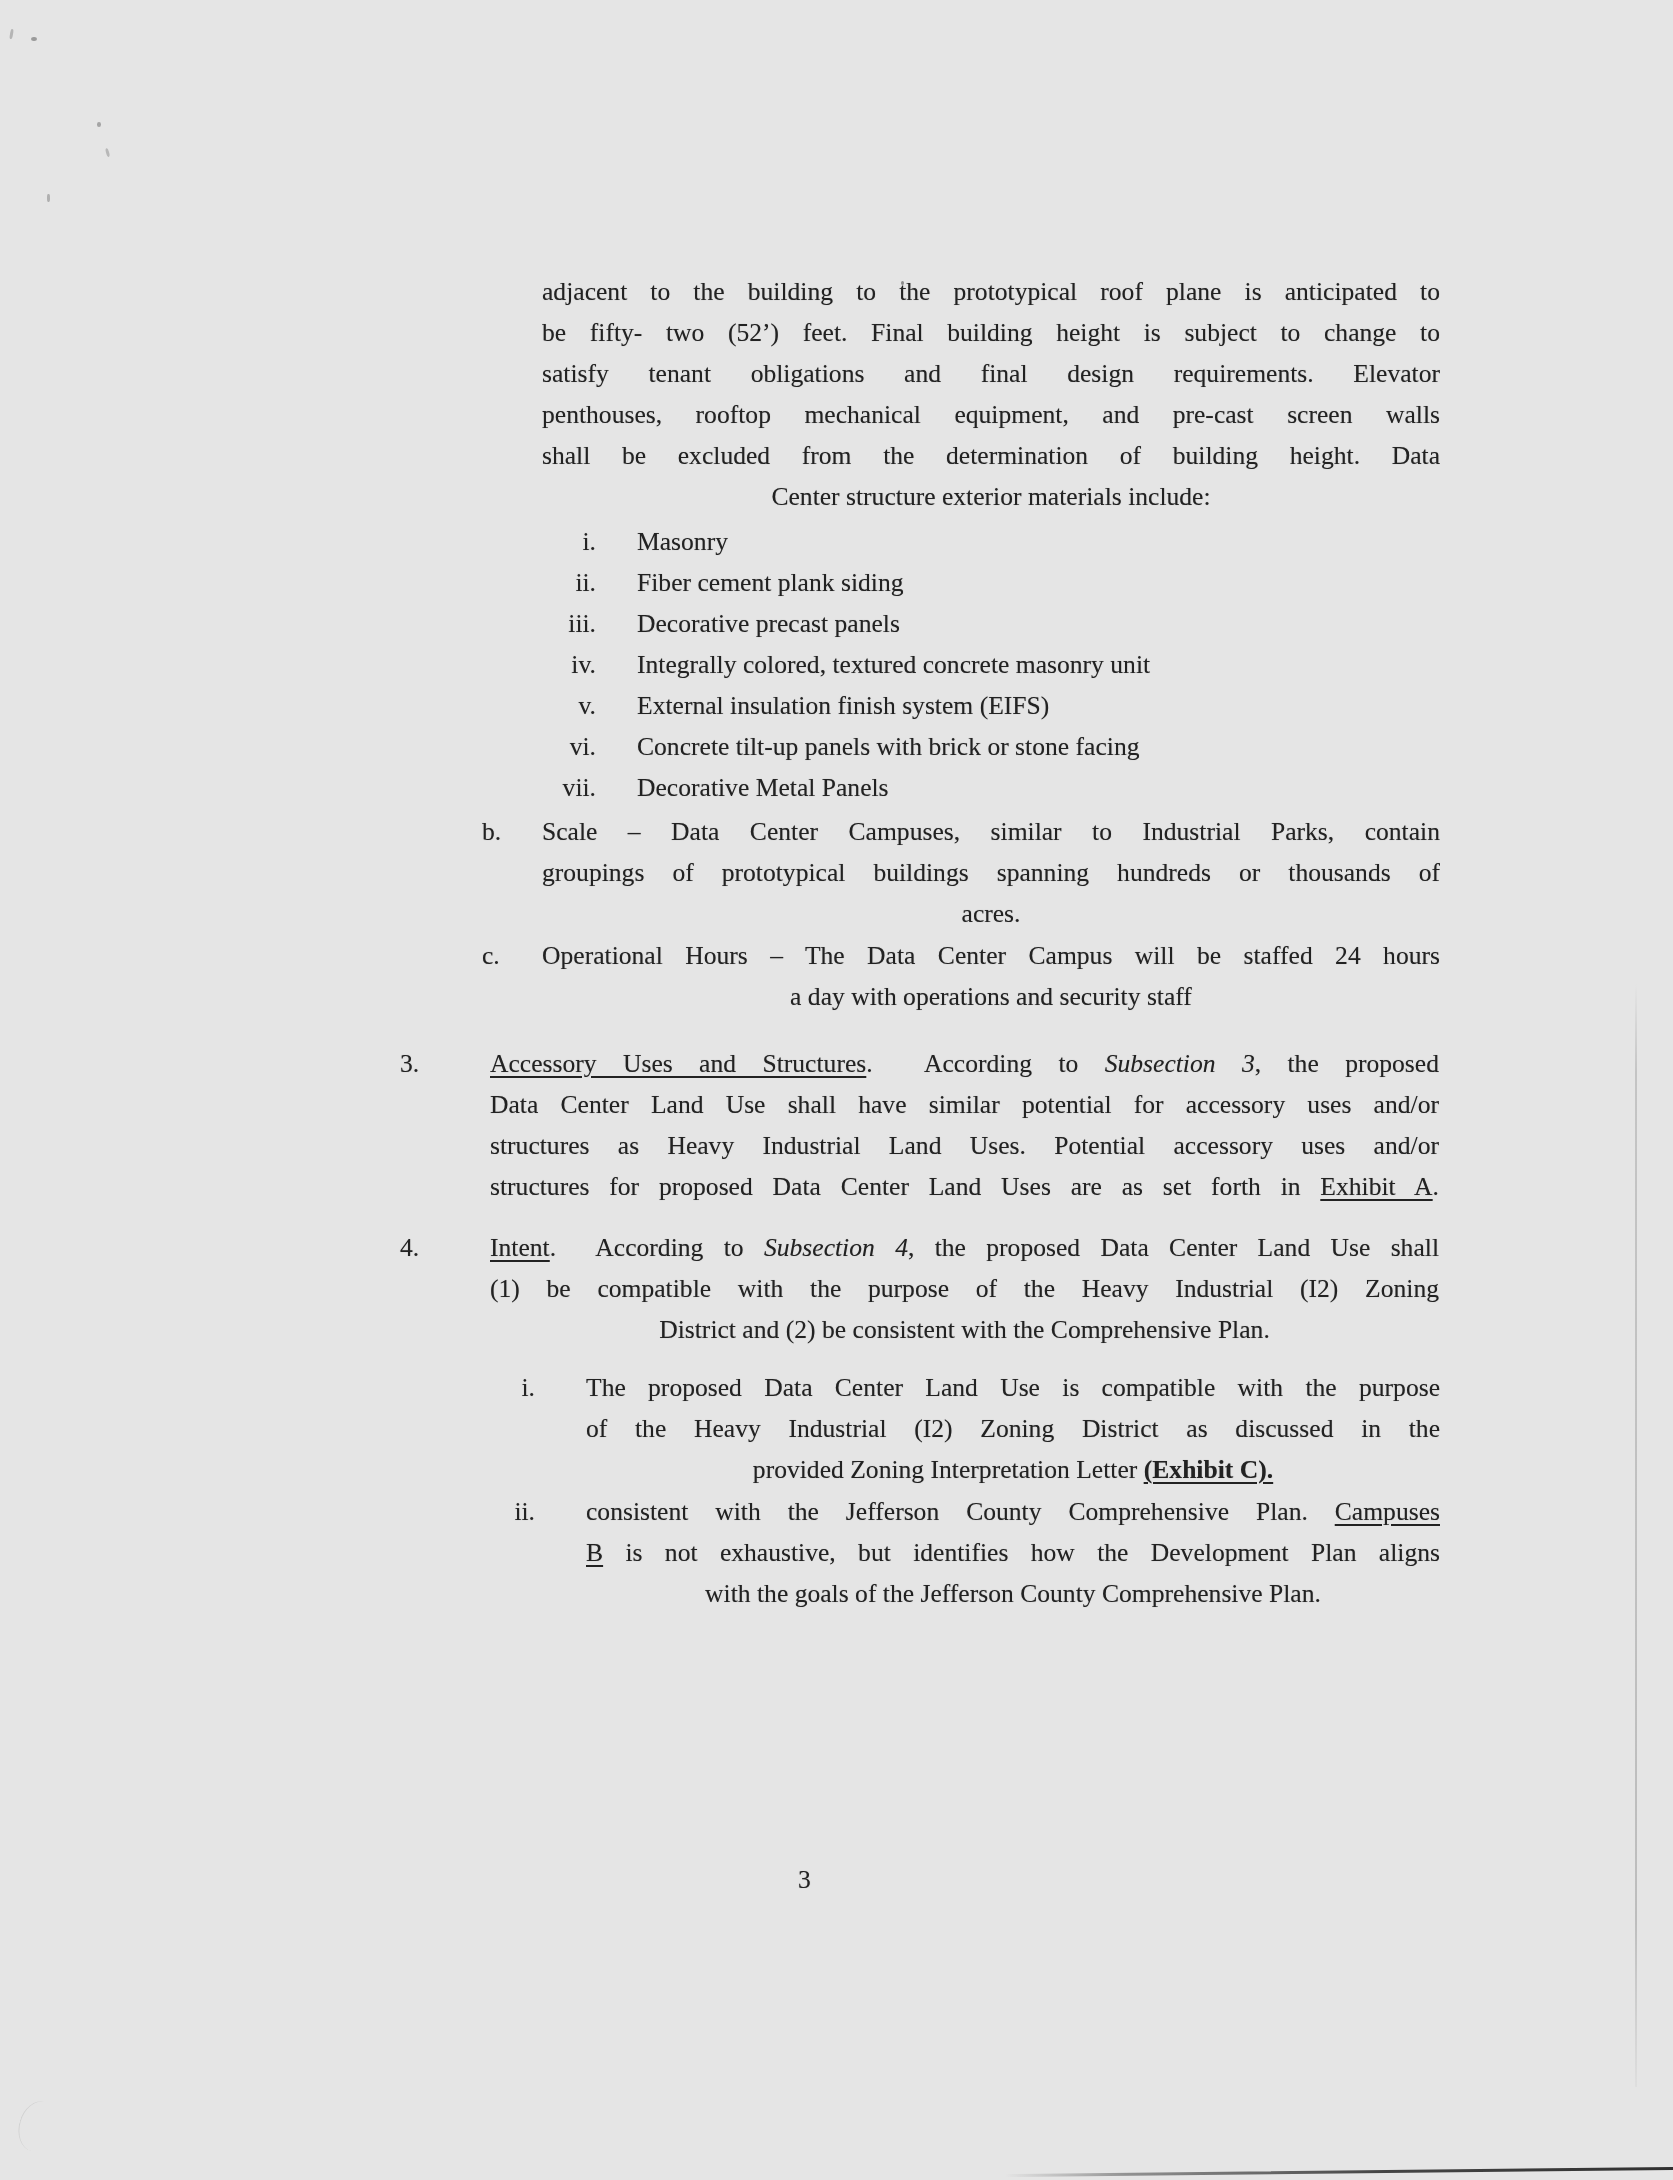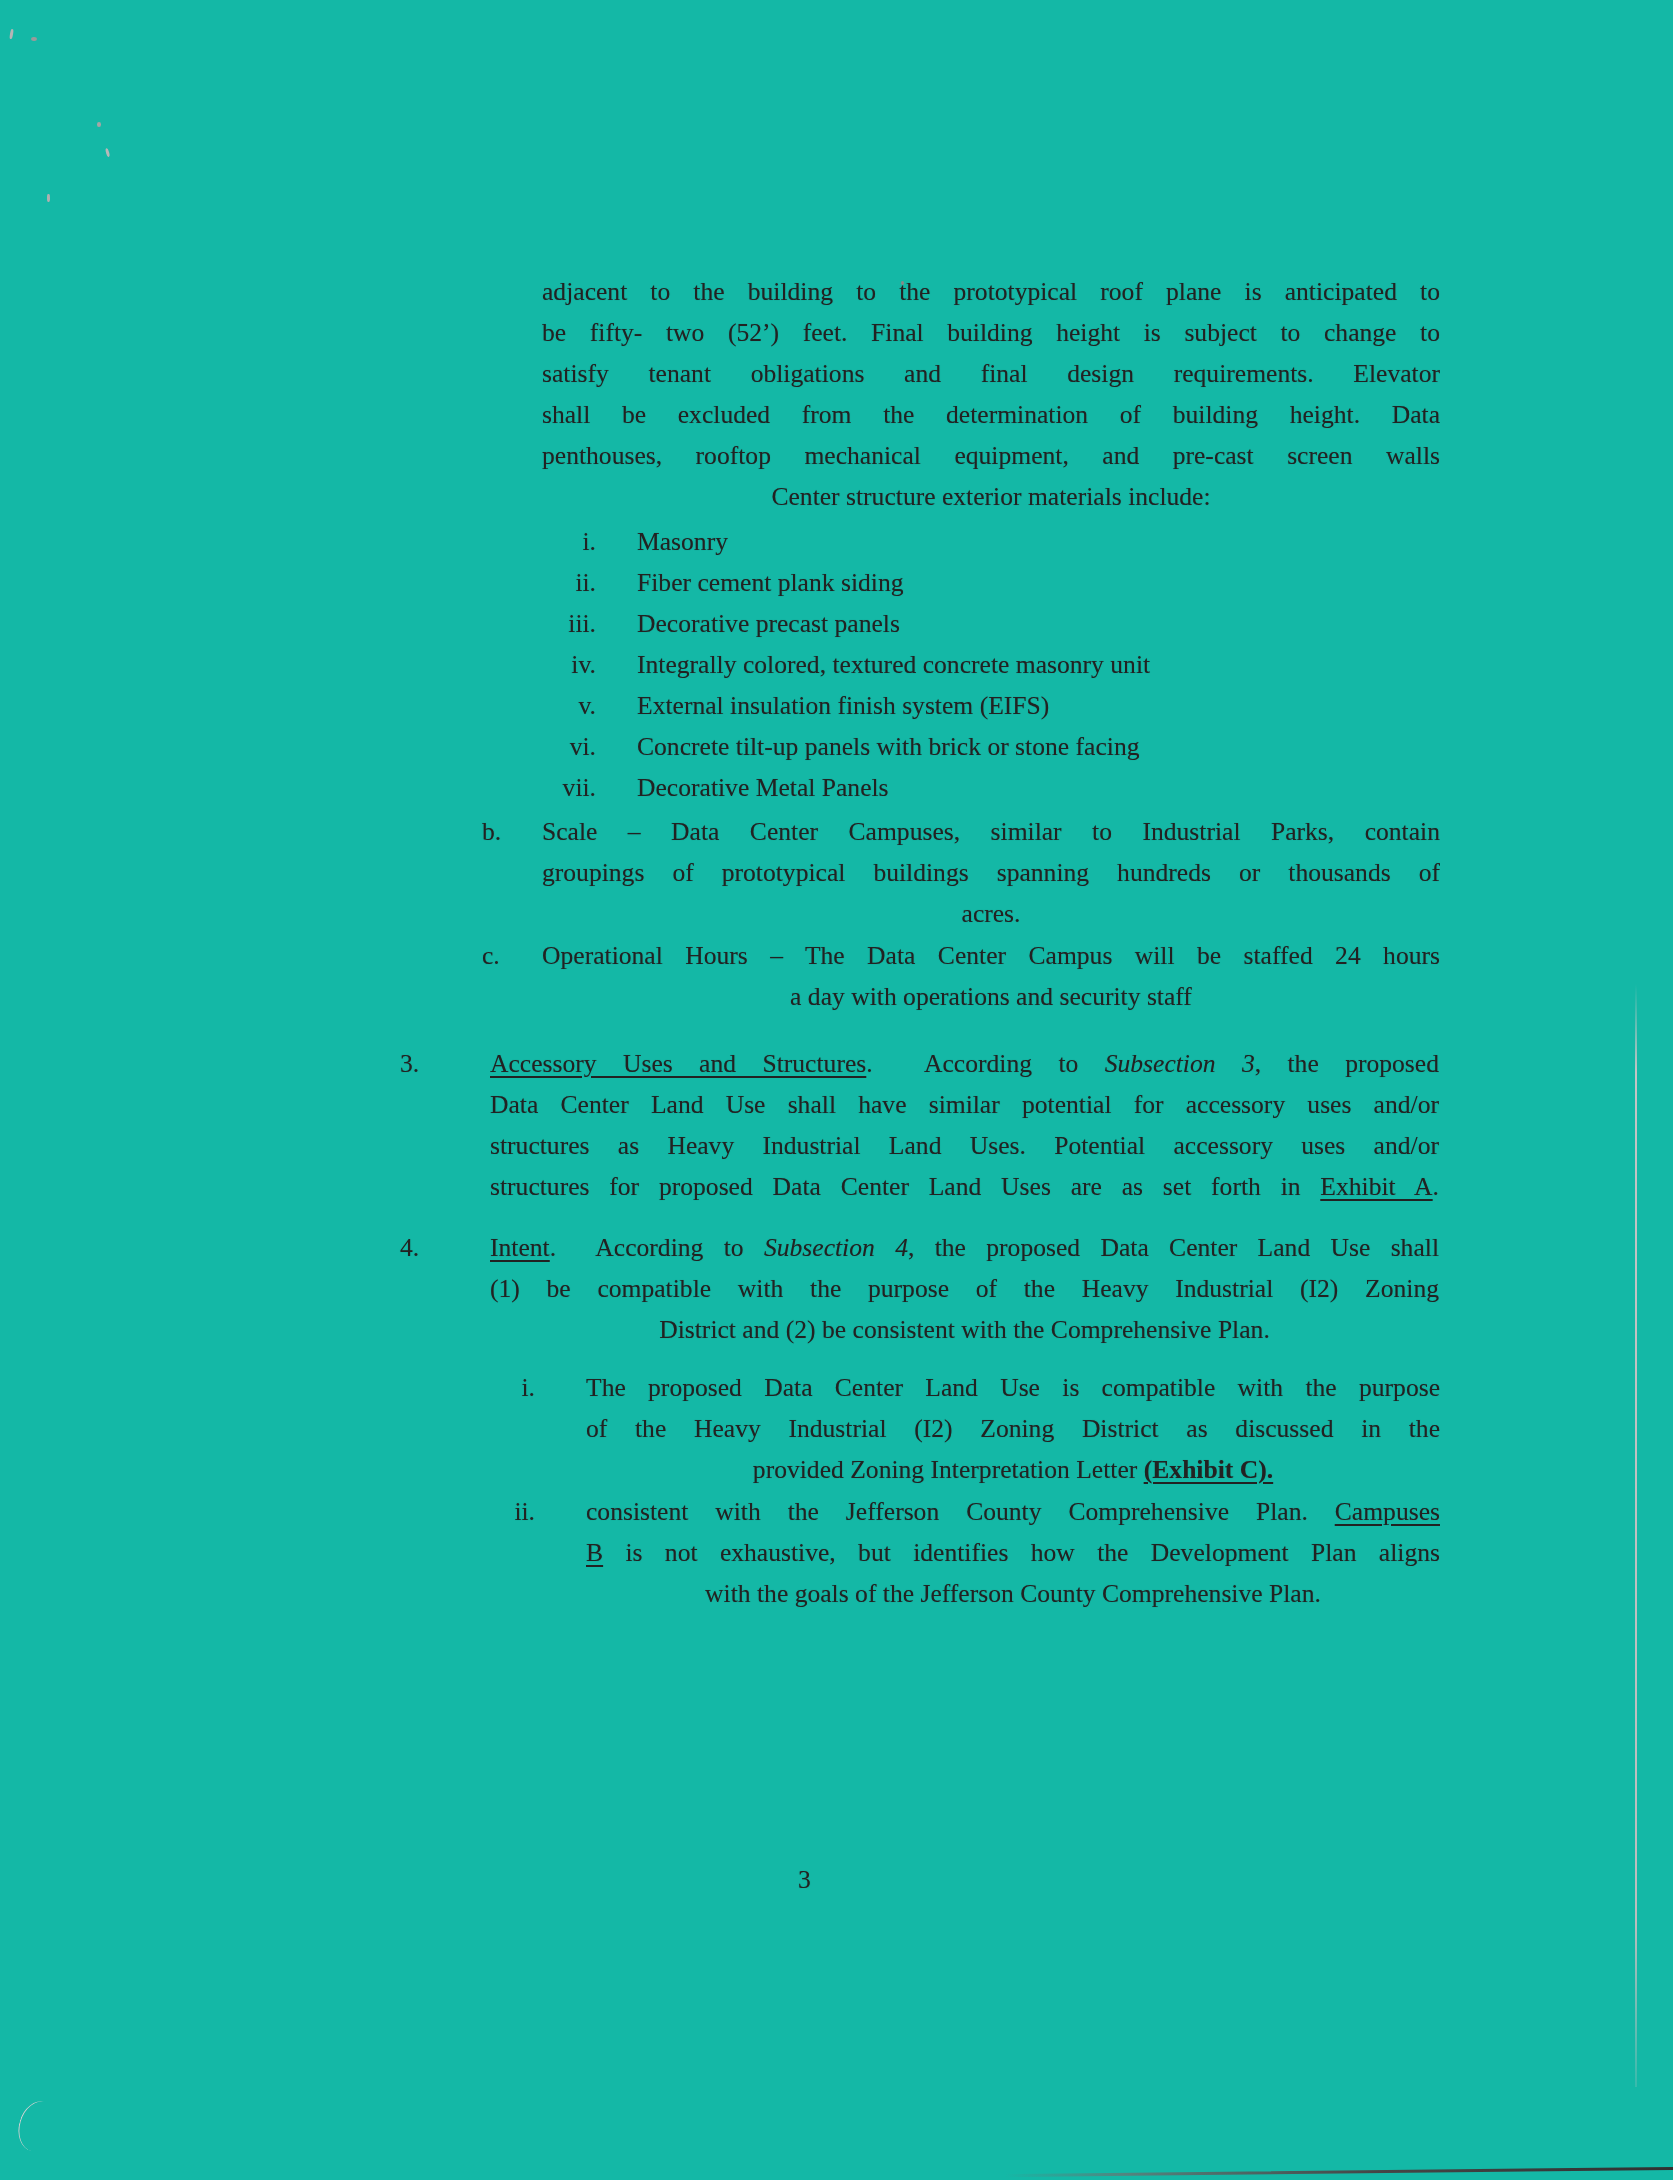--- a/index.html
+++ b/index.html
@@ -1,20 +1,20 @@
 <!DOCTYPE html>
 <html style="font-size:13.6px"><head>
 <meta charset="utf-8">
 <style>
   html, body { margin: 0; padding: 0; background: #ffffff; }
   #page {
     position: relative;
     width: 1674px;
     height: 2181px;
-    background: #14b8a6;
+    background: #e5e5e5;
     overflow: hidden;
     font-family: "Liberation Serif", "DejaVu Serif", serif;
     font-size: 25.6px;
     color: #222222;
   }
   .line {
     height: 41px;
     line-height: 41px;
     overflow: hidden;
     text-align: center;
@@ -90,22 +90,22 @@
 </style>
 </head>
 <body>
 
 <div id="page">
 
   <div id="block-a">
       <div class="line just"><span class="seg-n">adjacent to the building to the prototypical roof plane is anticipated to</span></div>
       <div class="line just"><span class="seg-n">be fifty- two (52’) feet. Final building height is subject to change to</span></div>
       <div class="line just"><span class="seg-n">satisfy tenant obligations and final design requirements. Elevator</span></div>
+      <div class="line just"><span class="seg-n">penthouses, rooftop mechanical equipment, and pre-cast screen walls</span></div>
       <div class="line just"><span class="seg-n">shall be excluded from the determination of building height. Data</span></div>
-      <div class="line just"><span class="seg-n">penthouses, rooftop mechanical equipment, and pre-cast screen walls</span></div>
       <div class="line"><span class="seg-n">Center structure exterior materials include:</span></div>
     </div>
 
   <div id="materials-list">
       <div class="roman-row">
         <span class="roman-marker">i.</span>
         <span class="roman-text">Masonry</span>
       </div>
       <div class="roman-row">
         <span class="roman-marker">ii.</span>

